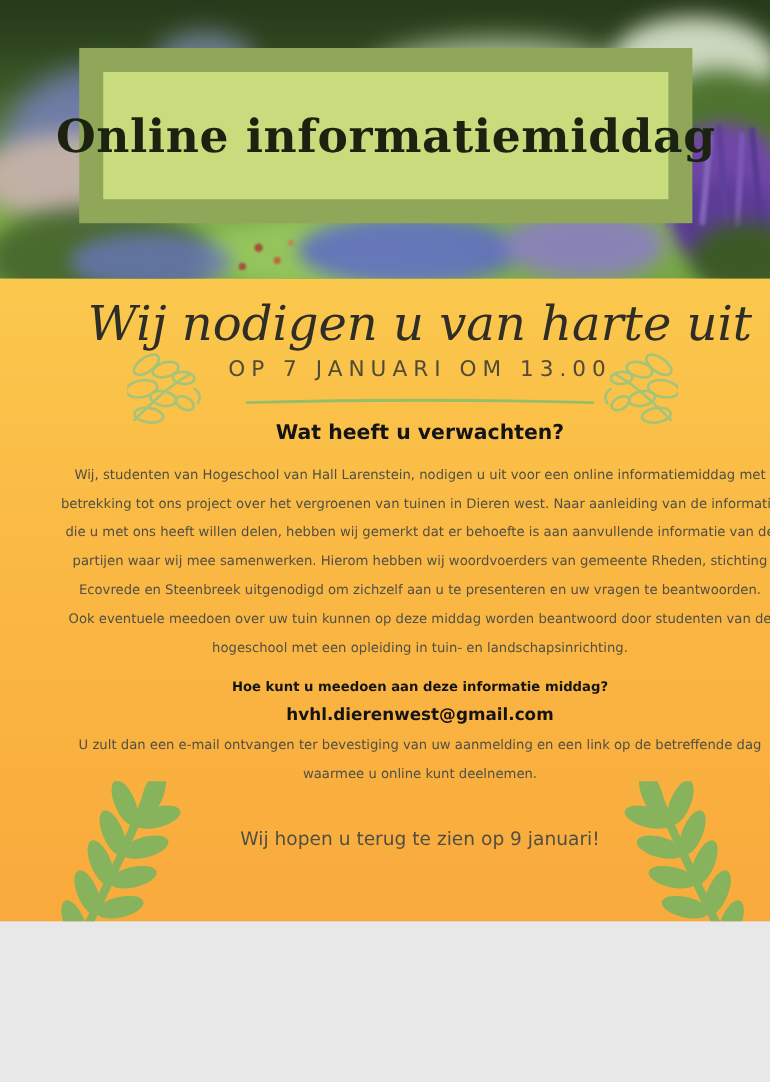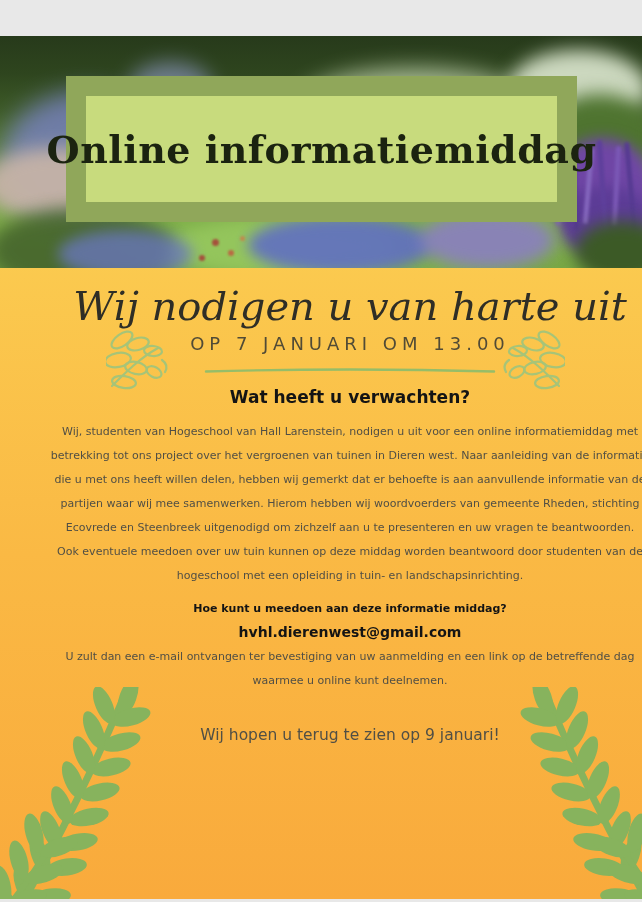--- a/index.html
+++ b/index.html
@@ -1,17 +1,17 @@
 <!DOCTYPE html>
 <html><head>
 <meta charset="utf-8">
 <style>
   html,body{margin:0;padding:0;background:#e8e8e8;}
-  .page{position:relative;width:642px;height:863px;overflow:hidden;
-        font-family:"DejaVu Sans",sans-serif;background:linear-gradient(180deg,#fbca4f 26%,#faB944 60%,#f9aa3c 100%);margin-top:36px;}
+  .page{position:relative;width:642px;height:768px;overflow:hidden;
+        font-family:"DejaVu Sans",sans-serif;background:linear-gradient(180deg,#fbca4f 26%,#faB944 60%,#f9aa3c 100%);}
   
   .photo{position:absolute;left:0;top:0;width:642px;height:232px;overflow:hidden;
          background:linear-gradient(180deg,#273a1b 0%,#2e451e 16%,#3d5a27 32%,#567a33 48%,#6f9c41 64%,#82b04c 82%,#78a746 100%);}
   .blob{position:absolute;border-radius:50%;}
   .spike{position:absolute;width:5px;border-radius:3px;filter:blur(1.5px);}
   .dot{position:absolute;border-radius:50%;filter:blur(1px);}
   
   .banner{position:absolute;left:66px;top:40px;width:511px;height:146px;background:#90a75a;z-index:3;}
   .banner-inner{position:absolute;left:20px;top:20px;right:20px;bottom:20px;background:#c8db7d;
                 display:flex;align-items:center;justify-content:center;}

